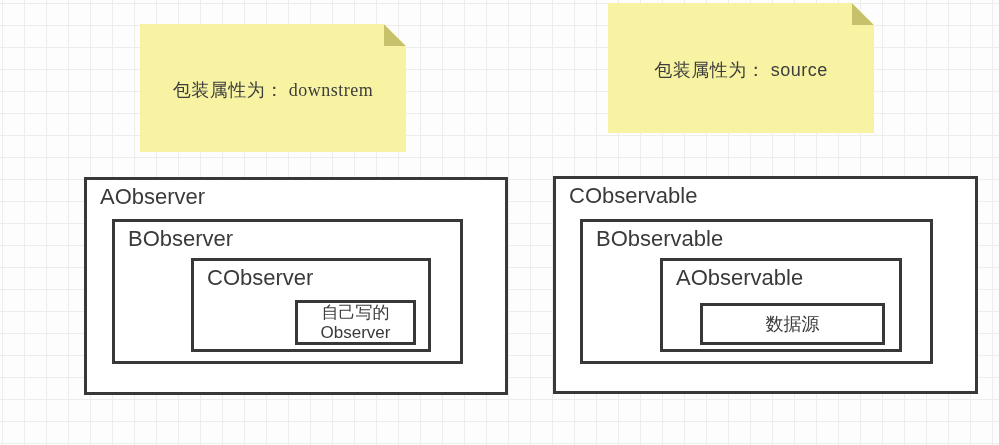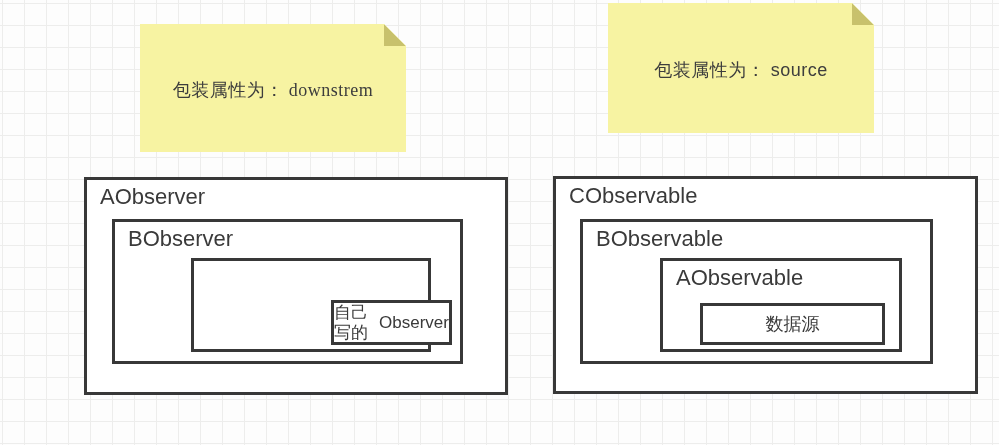--- a/index.html
+++ b/index.html
@@ -56,22 +56,22 @@
     color: #3a3a3a;
     padding: 4px 0 0 13px;
     white-space: nowrap;
   }
 
   
   .obs-outer  { left: 84px;  top: 177px; width: 424px; height: 218px; }
   .obs-mid    { left: 25px;  top: 39px;  width: 351px; height: 145px; }
   .obs-inner  { left: 76px;  top: 36px;  width: 240px; height: 94px;  }
   .obs-core   { left: 101px; top: 39px;  width: 121px; height: 45px;
-                display: flex; flex-direction: row; align-items: center;
-                justify-content: flex-start; margin-left: 36px; }
+                display: flex; flex-direction: column; align-items: center;
+                justify-content: flex-start; }
   .core-line  { font-size: 17px; line-height: 20px; color: #3a3a3a; }
 
   
   .oba-outer  { left: 553px; top: 176px; width: 425px; height: 218px; }
   .oba-mid    { left: 24px;  top: 40px;  width: 353px; height: 145px; }
   .oba-inner  { left: 77px;  top: 36px;  width: 242px; height: 94px;  }
   .oba-core   { left: 37px;  top: 42px;  width: 185px; height: 42px;
                 display: flex; align-items: center; justify-content: center; }
   .oba-core .core-line { font-size: 18px; }
 </style>
@@ -86,20 +86,21 @@
 <div class="note note-right">
   <span class="fold"></span>
   <span class="note-text">包装属性为： source</span>
 </div>
 
 <div class="box obs-outer">
   <span class="box-label">AObserver</span>
   <div class="box obs-mid">
     <span class="box-label">BObserver</span>
     <div class="box obs-inner">
+      <span class="box-label">CObserver</span>
       <div class="box obs-core">
         <span class="core-line">自己写的</span>
         <span class="core-line">Observer</span>
       </div>
     </div>
   </div>
 </div>
 
 <div class="box oba-outer">
   <span class="box-label">CObservable</span>

